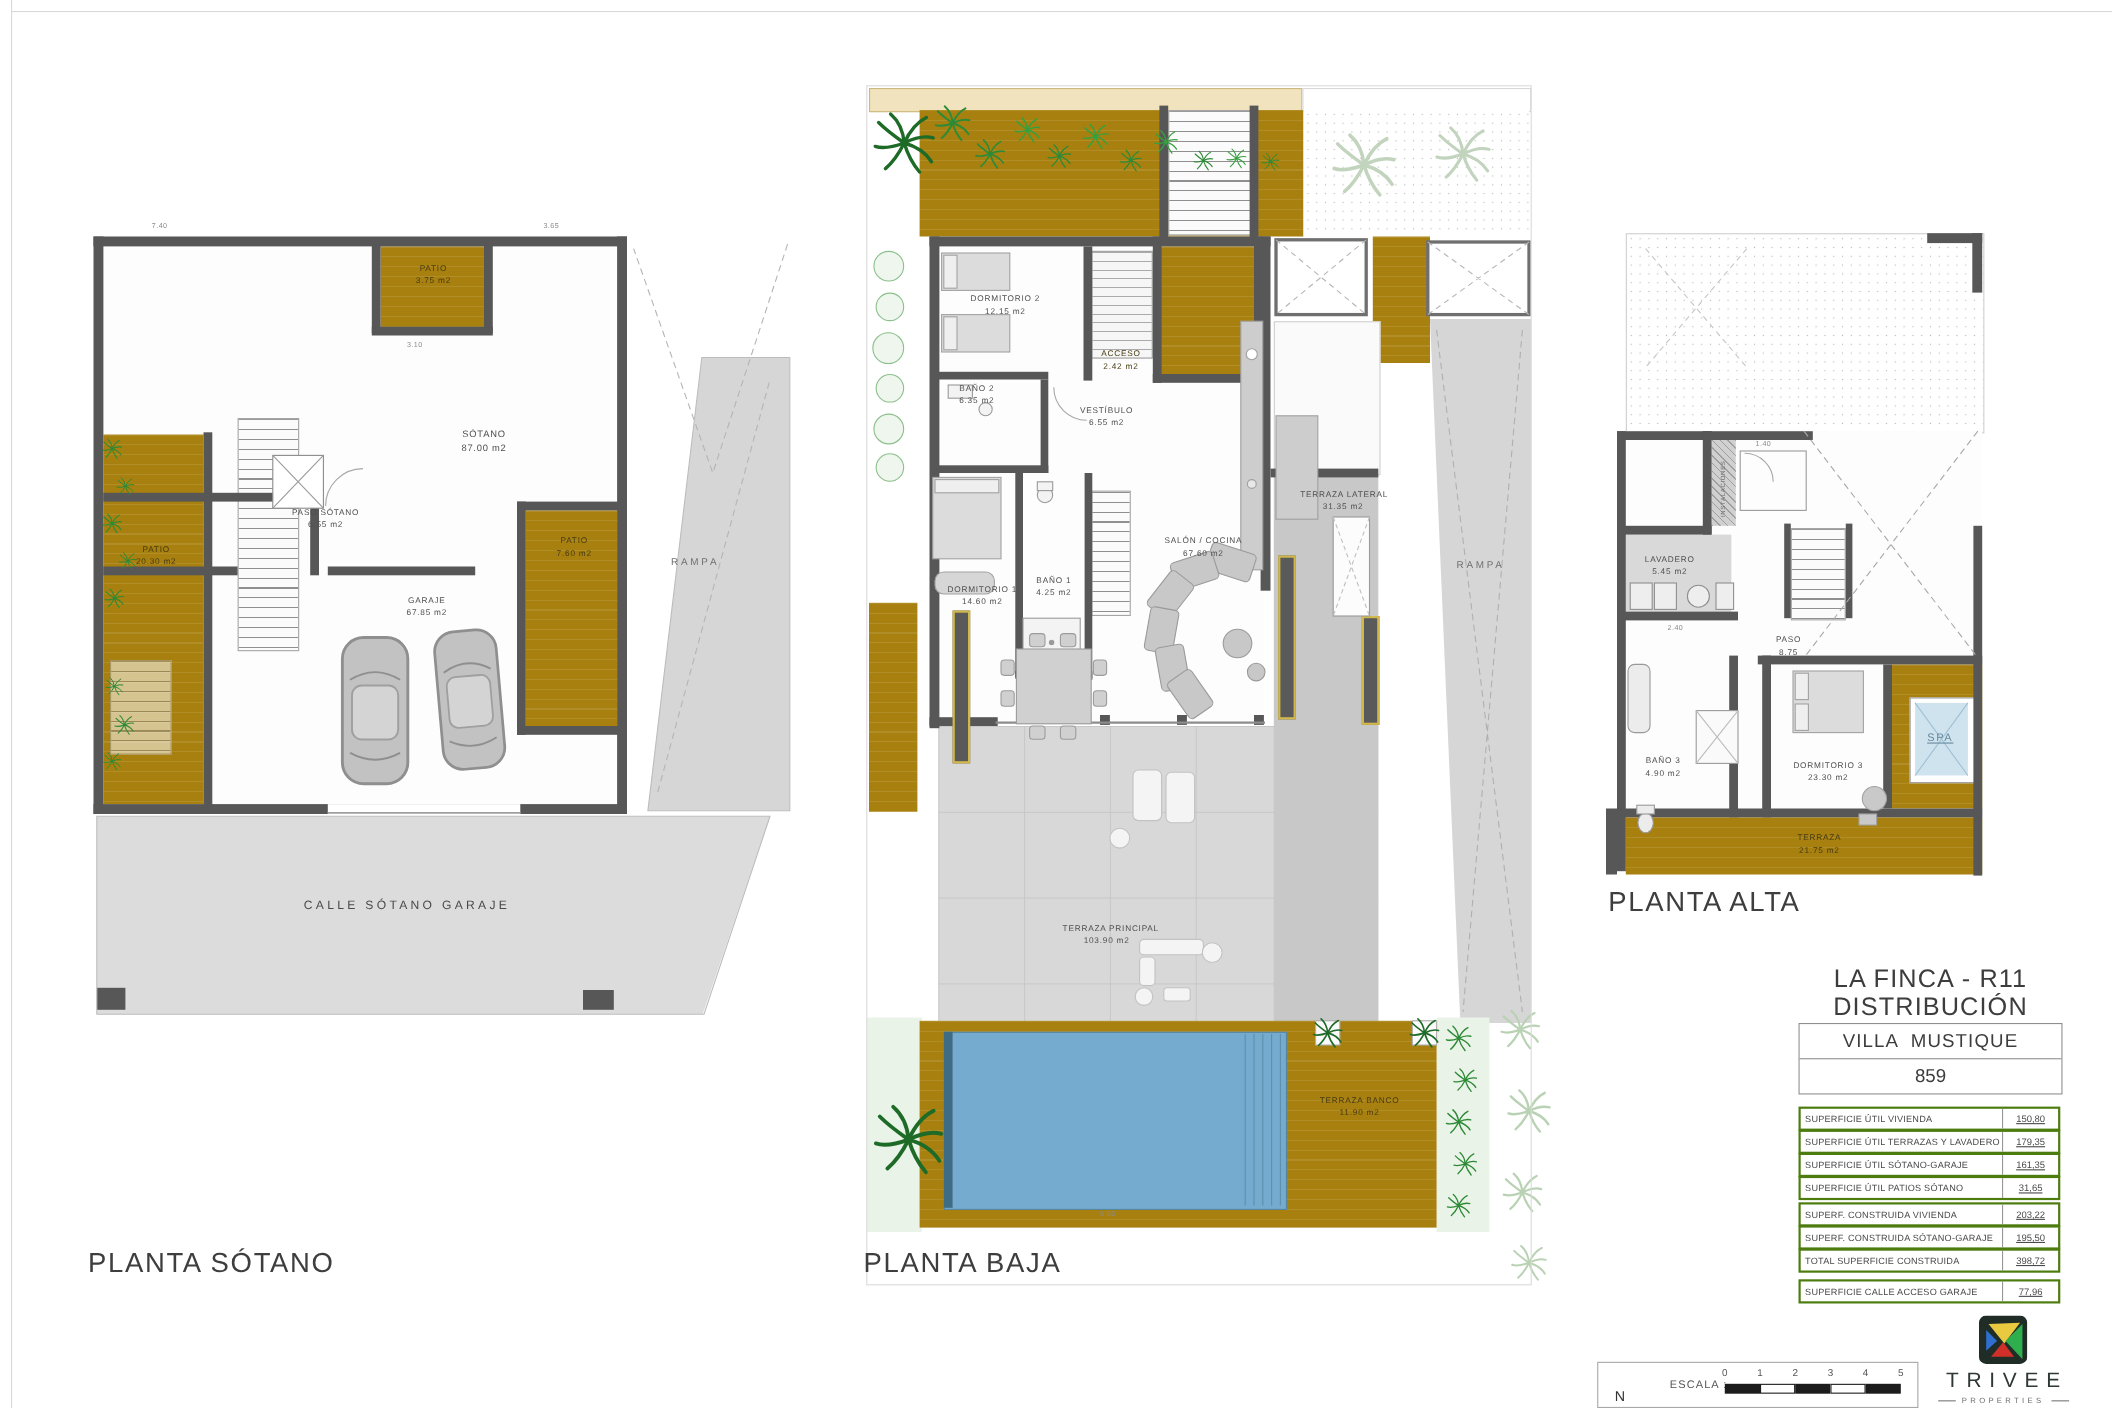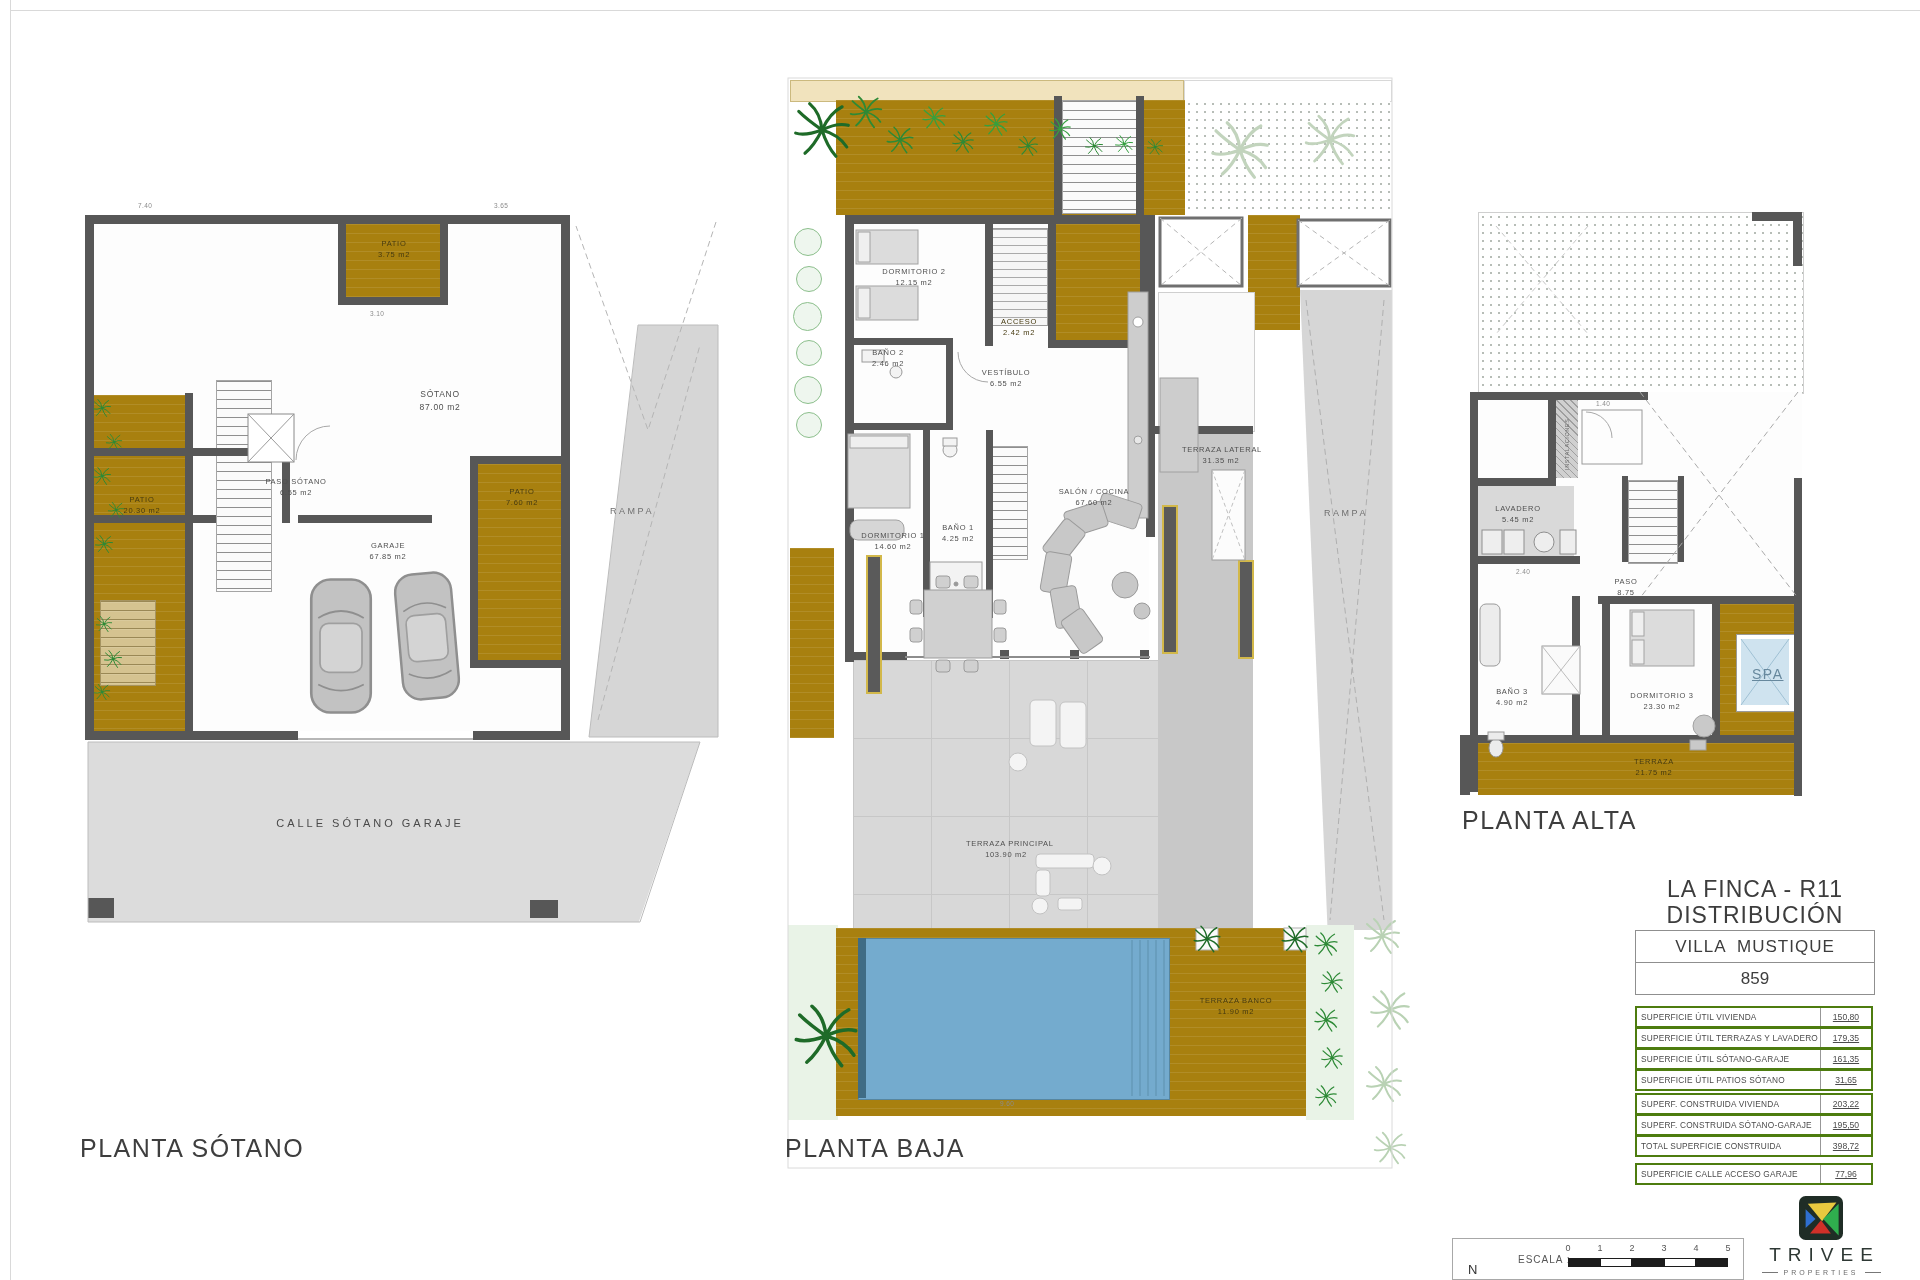--- a/index.html
+++ b/index.html
@@ -24,21 +24,21 @@
         background-image:repeating-linear-gradient(180deg,#aaa 0 1px,transparent 1px 8px);}
   .planter{position:absolute;background:#5a5a5a;border:2px solid #d2b84a;z-index:32;}
   .pier{position:absolute;background:#575757;z-index:32;}
   .bush{position:absolute;border:1.5px solid #8cbf8c;background:#eef6ee;border-radius:50%;z-index:20;}
   .rl{position:absolute;font-size:7.5px;letter-spacing:.7px;color:#4f4f4f;text-align:center;line-height:1.5;z-index:50;}
   .rl .nm{white-space:nowrap;}
   .rl.big{font-size:8.5px;}
   .rl.onochre{color:#463a10;}
   .ramp-lab{position:absolute;font-size:9px;letter-spacing:2.5px;color:#6f6f6f;z-index:50;text-align:center;}
   .calle-lab{position:absolute;font-size:11px;letter-spacing:3px;color:#4a4a4a;z-index:50;text-align:center;white-space:nowrap;}
-  .spa-lab{position:absolute;font-size:14px;letter-spacing:1.5px;color:#67889d;z-index:50;text-decoration:underline;}
+  .spa-lab{position:absolute;font-size:10px;letter-spacing:1.5px;color:#67889d;z-index:50;text-decoration:underline;}
   .vtext{position:absolute;font-size:5.5px;letter-spacing:.6px;color:#6a6a6a;z-index:50;
          transform:rotate(-90deg);transform-origin:left top;white-space:nowrap;}
   .plan-label{position:absolute;font-size:25px;letter-spacing:1.5px;color:#3e3e3e;z-index:50;white-space:nowrap;}
   .dim{position:absolute;font-size:6.5px;color:#8b8b8b;letter-spacing:.4px;z-index:50;}
   svg.overlay{position:absolute;left:0;top:0;z-index:40;pointer-events:none;}
   
   .tb-line{position:absolute;text-align:center;font-size:23px;letter-spacing:1px;color:#3d3d3d;z-index:50;white-space:nowrap;}
   .tb-box{position:absolute;border:1px solid #8f8f8f;z-index:50;background:#fff;}
   .tb-box .r1{height:31px;border-bottom:1px solid #8f8f8f;display:flex;align-items:center;justify-content:center;
               font-size:17px;letter-spacing:1px;color:#3d3d3d;white-space:pre;}
@@ -104,21 +104,21 @@
     <div class="f" style="left:298px;top:731px;width:175px;height:9px;background:#fff;z-index:31;"></div>
 
     <div class="rl onochre" style="left:356px;top:238px;width:76px;">
       <div class="nm">PATIO</div>
       <div>3.75 m2</div>
     </div>
     <div class="rl big" style="left:392px;top:388px;width:96px;">
       <div class="nm">SÓTANO</div>
       <div>87.00 m2</div>
     </div>
-    <div class="rl" style="left:248px;top:476px;width:96px;text-align:center;">
+    <div class="rl" style="left:248px;top:460px;width:96px;text-align:center;">
       <div class="nm">PASO SÓTANO</div>
       <div>6.55 m2</div>
     </div>
     <div class="rl onochre" style="left:104px;top:494px;width:76px;">
       <div class="nm">PATIO</div>
       <div>20.30 m2</div>
     </div>
     <div class="rl onochre" style="left:484px;top:486px;width:76px;">
       <div class="nm">PATIO</div>
       <div>7.60 m2</div>
@@ -194,21 +194,21 @@
     <div class="pier" style="left:1000px;top:650px;width:9px;height:9px;"></div>
     <div class="pier" style="left:1070px;top:650px;width:9px;height:9px;"></div>
     <div class="pier" style="left:1140px;top:650px;width:9px;height:9px;"></div>
 
     <div class="rl" style="left:876px;top:266px;width:76px;">
       <div class="nm">DORMITORIO 2</div>
       <div>12.15 m2</div>
     </div>
     <div class="rl" style="left:852px;top:347px;width:72px;">
       <div class="nm">BAÑO 2</div>
-      <div>2.46 m2</div>
+      <div>6.35 m2</div>
     </div>
     <div class="rl onochre" style="left:982px;top:282px;width:74px;margin-top:34px;">
       <div class="nm">ACCESO</div>
       <div>2.42 m2</div>
     </div>
     <div class="rl" style="left:968px;top:367px;width:76px;">
       <div class="nm">VESTÍBULO</div>
       <div>6.55 m2</div>
     </div>
     <div class="rl" style="left:855px;top:530px;width:76px;">

